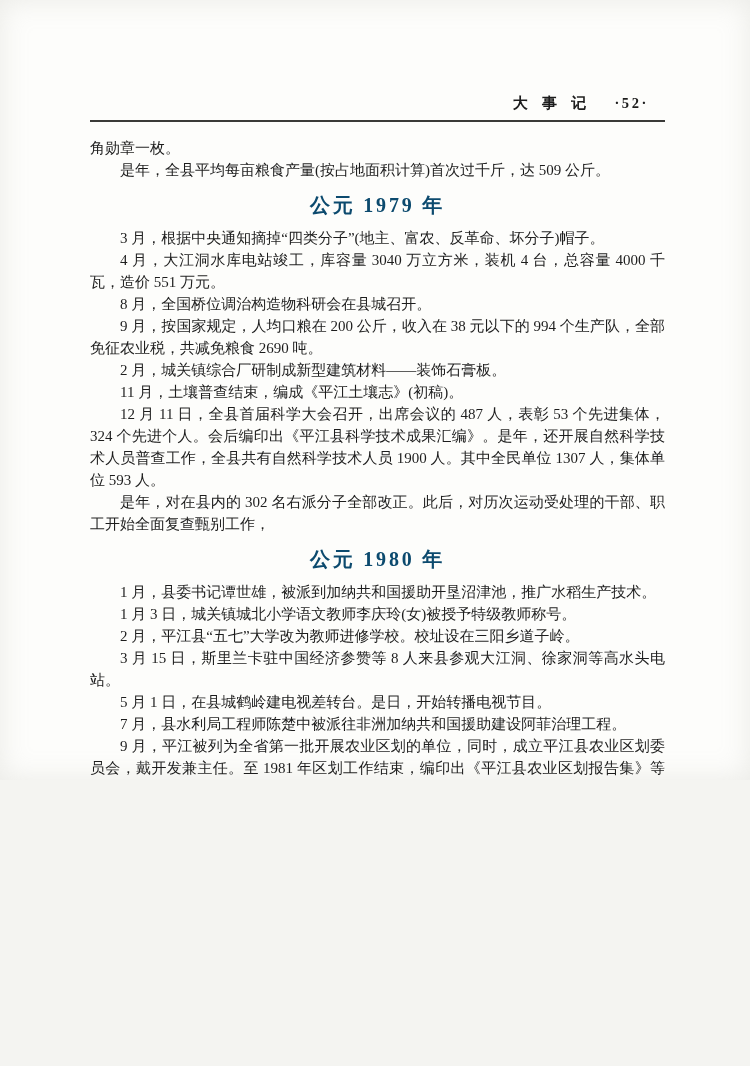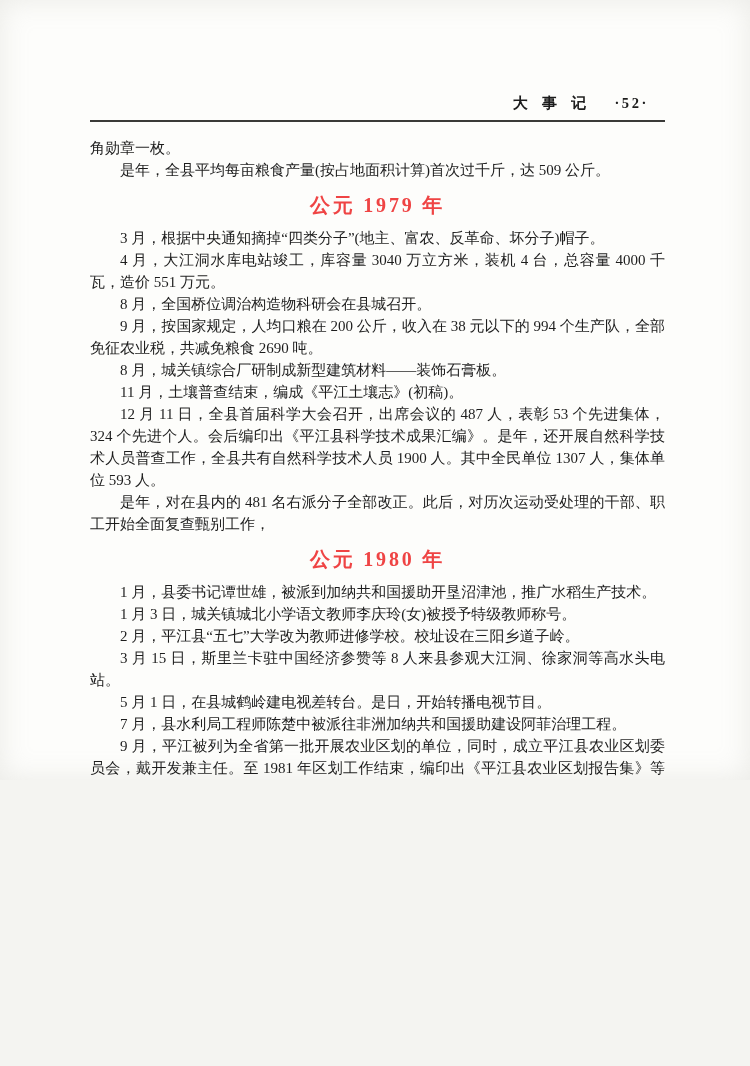--- a/index.html
+++ b/index.html
@@ -55,21 +55,21 @@
     margin: 0;
     text-indent: 2em;
   }
   .doc-body p.no-indent {
     text-indent: 0;
   }
   .section-heading {
     text-align: center;
     font-size: 20px;
     font-weight: 700;
-    color: #ef4444;
+    color: #0c4a6e;
     letter-spacing: 0.14em;
     margin: 13px 0 11px 0;
   }
 </style>
 </head>
 <body>
 
 <div class="scan-page">
   <div class="page-inner">
 
@@ -83,24 +83,24 @@
 
       <p class="no-indent">角勋章一枚。</p>
       <p>是年，全县平均每亩粮食产量(按占地面积计算)首次过千斤，达 509 公斤。</p>
 
       <h2 class="section-heading">公元 1979 年</h2>
 
       <p>3 月，根据中央通知摘掉“四类分子”(地主、富农、反革命、坏分子)帽子。</p>
       <p>4 月，大江洞水库电站竣工，库容量 3040 万立方米，装机 4 台，总容量 4000 千瓦，造价 551 万元。</p>
       <p>8 月，全国桥位调治构造物科研会在县城召开。</p>
       <p>9 月，按国家规定，人均口粮在 200 公斤，收入在 38 元以下的 994 个生产队，全部免征农业税，共减免粮食 2690 吨。</p>
-      <p>8 月，城关镇综合厂研制成新型建筑材料——装饰石膏板。</p>
+      <p>2 月，城关镇综合厂研制成新型建筑材料——装饰石膏板。</p>
       <p>11 月，土壤普查结束，编成《平江土壤志》(初稿)。</p>
       <p>12 月 11 日，全县首届科学大会召开，出席会议的 487 人，表彰 53 个先进集体，324 个先进个人。会后编印出《平江县科学技术成果汇编》。是年，还开展自然科学技术人员普查工作，全县共有自然科学技术人员 1900 人。其中全民单位 1307 人，集体单位 593 人。</p>
-      <p>是年，对在县内的 481 名右派分子全部改正。此后，对历次运动受处理的干部、职工开始全面复查甄别工作，</p>
+      <p>是年，对在县内的 302 名右派分子全部改正。此后，对历次运动受处理的干部、职工开始全面复查甄别工作，</p>
 
       <h2 class="section-heading">公元 1980 年</h2>
 
       <p>1 月，县委书记谭世雄，被派到加纳共和国援助开垦沼津池，推广水稻生产技术。</p>
       <p>1 月 3 日，城关镇城北小学语文教师李庆玲(女)被授予特级教师称号。</p>
       <p>2 月，平江县“五七”大学改为教师进修学校。校址设在三阳乡道子岭。</p>
       <p>3 月 15 日，斯里兰卡驻中国经济参赞等 8 人来县参观大江洞、徐家洞等高水头电站。</p>
       <p>5 月 1 日，在县城鹤岭建电视差转台。是日，开始转播电视节目。</p>
       <p>7 月，县水利局工程师陈楚中被派往非洲加纳共和国援助建设阿菲治理工程。</p>
       <p>9 月，平江被列为全省第一批开展农业区划的单位，同时，成立平江县农业区划委员会，戴开发兼主任。至 1981 年区划工作结束，编印出《平江县农业区划报告集》等资料。</p>

